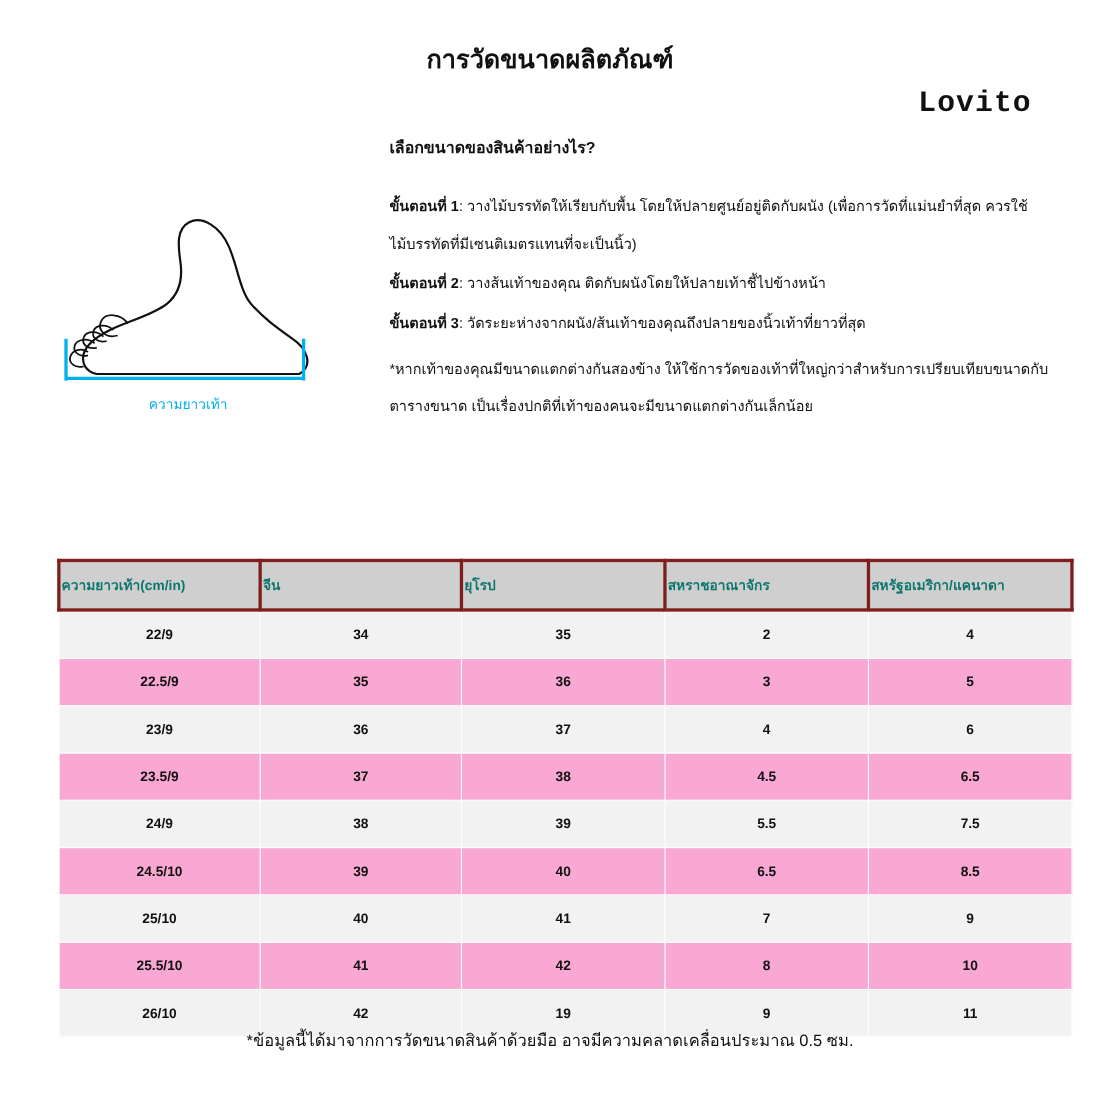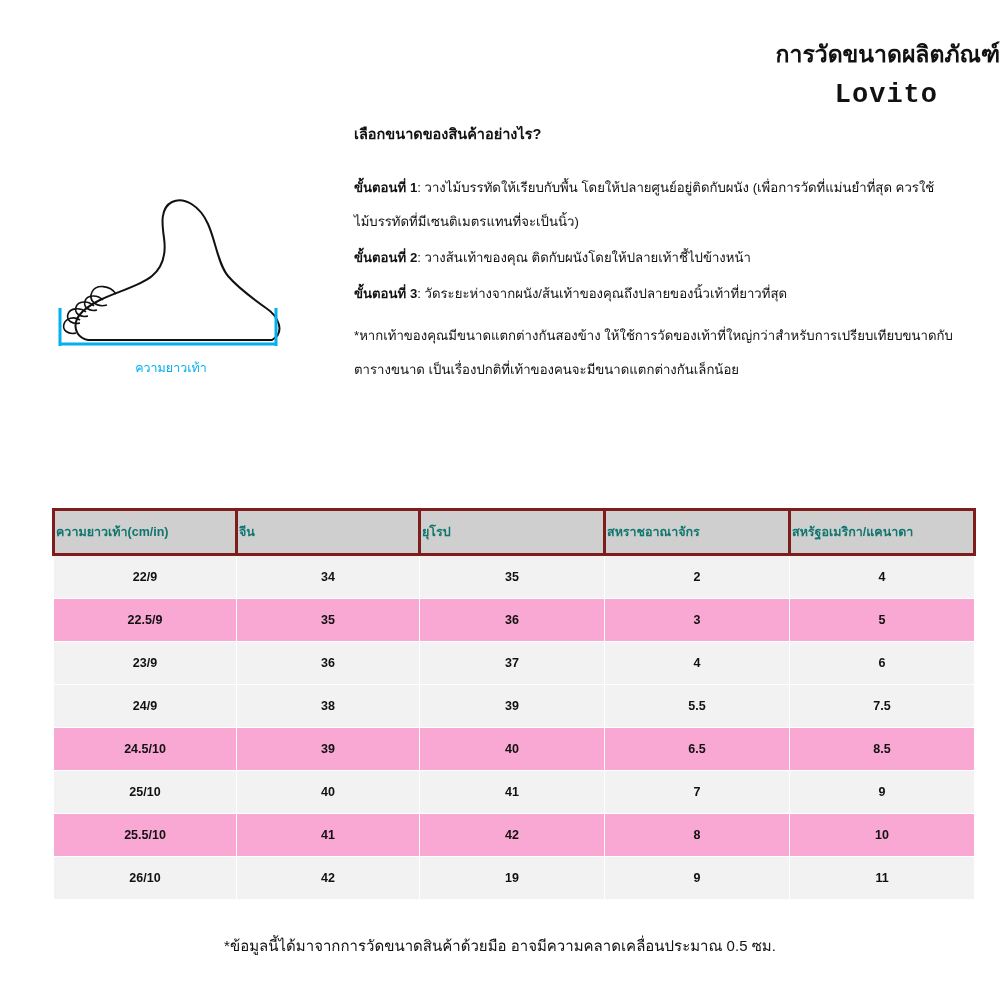--- a/index.html
+++ b/index.html
@@ -20,21 +20,21 @@
     width: 1000px;
     height: 1000px;
   }
 
   
   .title {
     position: absolute;
     left: 0;
     top: 36px;
     width: 1000px;
-    text-align: right;
+    text-align: center;
     font-size: 23px;
     font-weight: bold;
     letter-spacing: 0px;
     color: #111;
   }
   .brand {
     position: absolute;
     right: 62px;
     top: 32px;
     font-size: 27px;
@@ -214,20 +214,27 @@
         <td>3</td>
         <td>5</td>
       </tr>
       <tr>
         <td>23/9</td>
         <td>36</td>
         <td>37</td>
         <td>4</td>
         <td>6</td>
       </tr>
+      <tr class="alt">
+        <td>23.5/9</td>
+        <td>37</td>
+        <td>38</td>
+        <td>4.5</td>
+        <td>6.5</td>
+      </tr>
       <tr>
         <td>24/9</td>
         <td>38</td>
         <td>39</td>
         <td>5.5</td>
         <td>7.5</td>
       </tr>
       <tr class="alt">
         <td>24.5/10</td>
         <td>39</td>

